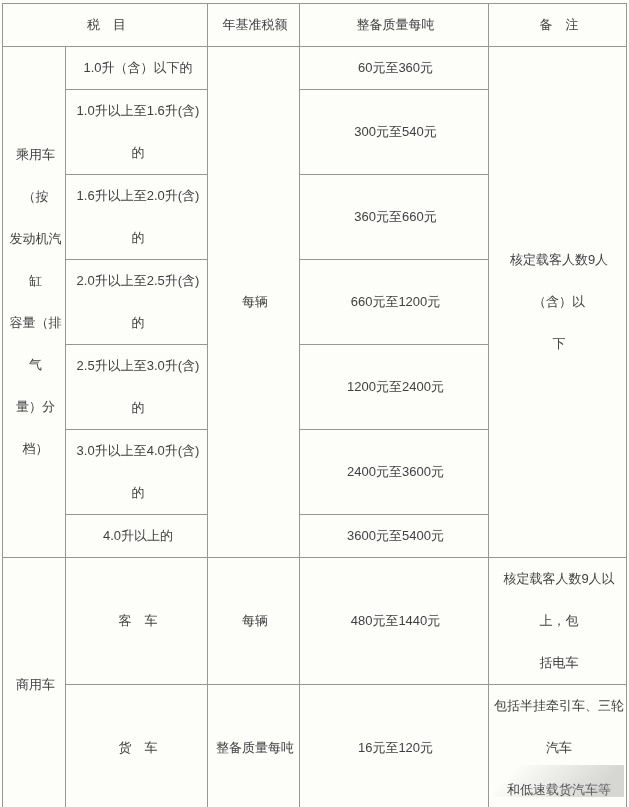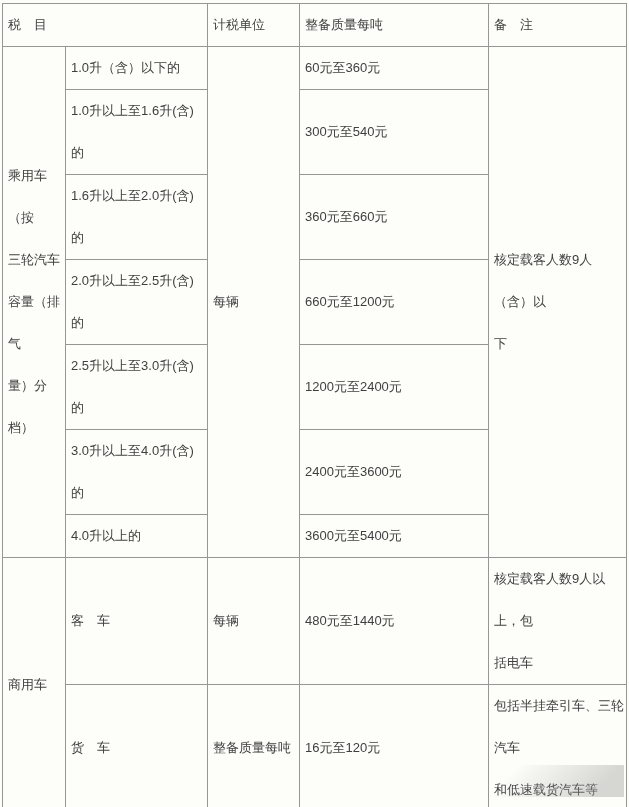--- a/index.html
+++ b/index.html
@@ -21,21 +21,21 @@
     left: 2px;
     top: 3px;
     border-collapse: collapse;
     table-layout: fixed;
   }
   table.tax td {
     border: 1px solid #969696;
     font-size: 13px;
     color: #3f3f3f;
     font-weight: normal;
-    text-align: left;
+    text-align: center;
     vertical-align: middle;
     padding: 0 2px 0 5px;
     line-height: 42px;
     white-space: pre-line;
     overflow: hidden;
   }
   td.cat { padding-left: 3px; }
   td.head-first { padding-left: 20px; }
   .corner-shade {
     position: absolute;
@@ -55,27 +55,27 @@
     <colgroup>
       <col style="width:63px">
         <col style="width:142px">
         <col style="width:92px">
         <col style="width:189px">
         <col style="width:138px">
     </colgroup>
     <tbody>
       <tr style="height:43px">
         <td colspan="2" class="head-first">税　目</td>
-        <td>计税单位</td>
+        <td>年基准税额</td>
         <td>整备质量每吨</td>
         <td>备　注</td>
       </tr>
       <tr style="height:43px">
         <td rowspan="7" class="cat">乘用车（按
-三轮汽车
+发动机汽缸
 容量（排气
 量）分档）</td>
         <td>1.0升（含）以下的</td>
         <td rowspan="7">每辆</td>
         <td>60元至360元</td>
         <td rowspan="7">核定载客人数9人（含）以
 下</td>
       </tr>
       <tr style="height:42px">
         <td>1.0升以上至1.6升(含)的</td>

